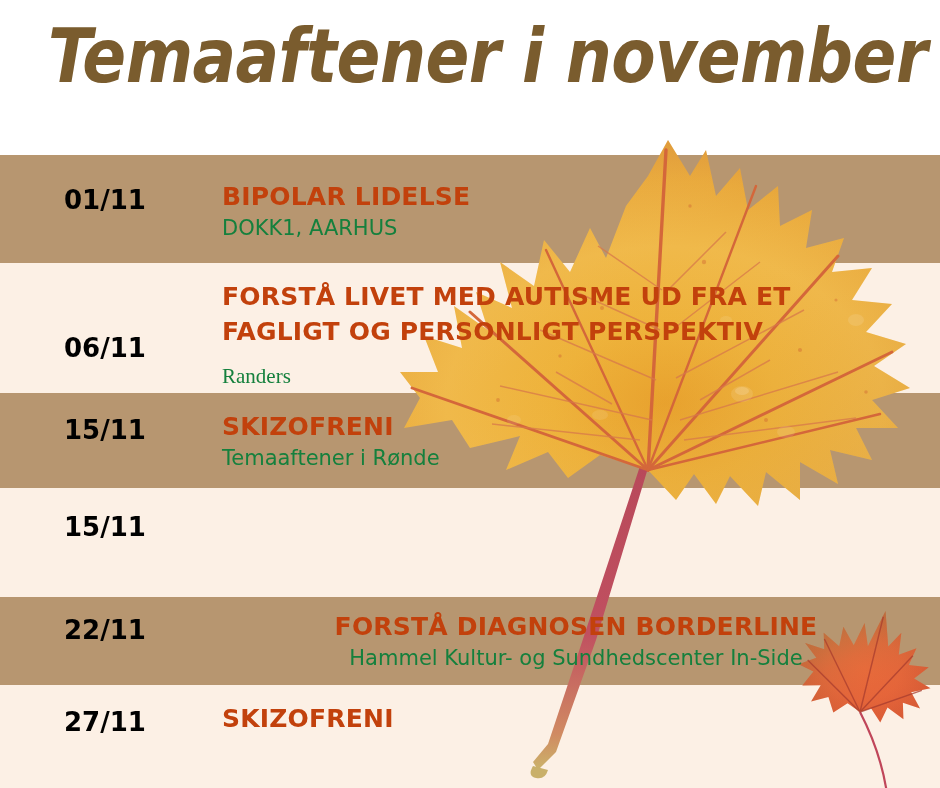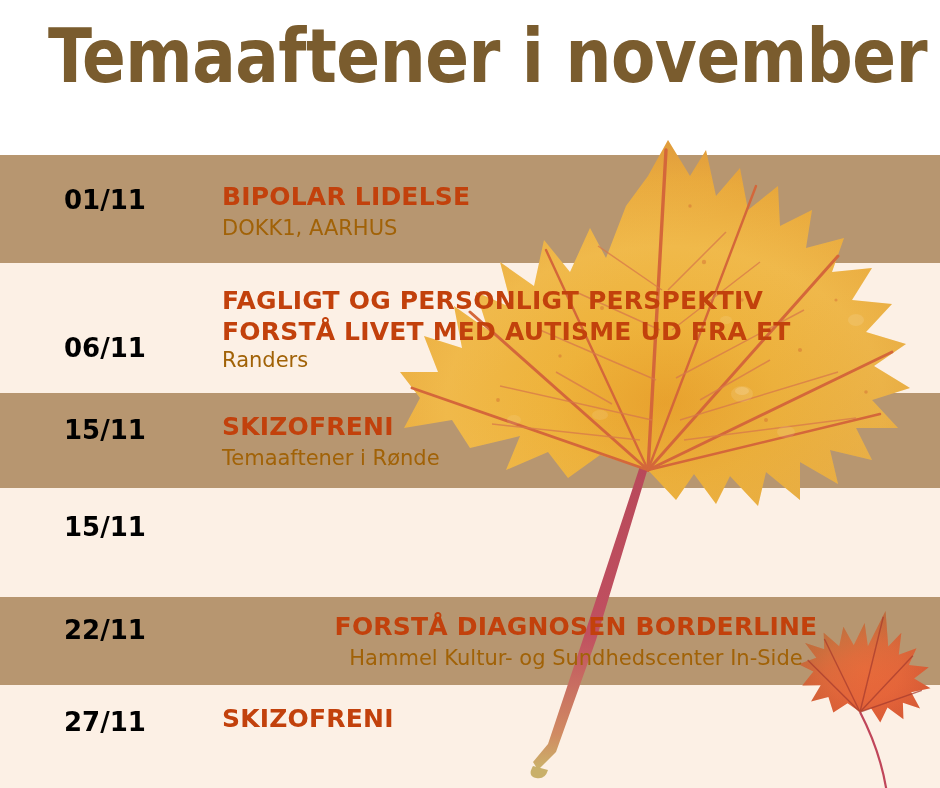--- a/index.html
+++ b/index.html
@@ -7,21 +7,21 @@
     width:940px;height:788px;overflow:hidden;
     background:#ffffff;
     font-family:"Liberation Sans", sans-serif;
     position:relative;
   }
   .poster{position:relative;width:940px;height:788px;background:#ffffff;overflow:hidden;}
 
   
   .title-wrap{
     position:absolute;left:0;top:0;width:940px;height:111px;
-    display:flex;align-items:center;
+    display:flex;align-items:center;font-style:italic;
   }
   .poster-title{
     font-family:"DejaVu Sans Condensed","Liberation Sans", sans-serif;
     font-weight:700;
     font-size:74px;
     line-height:1;
     letter-spacing:-0.5px;
     color:#7a5c2e;
     margin-left:48px;
     white-space:nowrap;
@@ -48,21 +48,21 @@
   }
   .texts{position:absolute;left:222px;right:10px;}
   .ev-title{
     font-family:"DejaVu Sans","Liberation Sans", sans-serif;
     font-weight:700;font-size:25px;color:#c2410c;
     letter-spacing:0.2px;line-height:1.22;
     white-space:nowrap;
   }
   .ev-venue{
     font-family:"DejaVu Sans","Liberation Sans", sans-serif;
-    font-weight:400;font-size:21px;color:#a16207;
+    font-weight:400;font-size:21px;color:#15803d;
     line-height:1.3;margin-top:2px;white-space:nowrap;
   }
 </style>
 </head>
 <body>
 
 <div class="poster">
 
   <div class="bands">
     <div class="band dark" style="top:155px;height:108px;"></div>
@@ -218,23 +218,23 @@
       <div class="date" style="top:30px;">01/11</div>
       <div class="texts" style="top:27px;">
         <div class="ev-title">BIPOLAR LIDELSE</div>
         <div class="ev-venue">DOKK1, AARHUS</div>
       </div>
     </div>
 
     <div class="row" style="top:263px;height:130px;">
       <div class="date" style="top:22px;margin-top:48px;">06/11</div>
       <div class="texts" style="top:19px;">
+        <div class="ev-title">FORSTÅ LIVET MED AUTISME UD FRA ET</div>
         <div class="ev-title" style="margin-top:4px;">FAGLIGT OG PERSONLIGT PERSPEKTIV</div>
-        <div class="ev-title">FORSTÅ LIVET MED AUTISME UD FRA ET</div>
-        <div class="ev-venue" style="margin-top:0;">Randers</div>
+        <div class="ev-venue" style="margin-top:16px;font-family:Liberation Serif, serif;">Randers</div>
       </div>
     </div>
 
     <div class="row" style="top:393px;height:95px;">
       <div class="date" style="top:22px;">15/11</div>
       <div class="texts" style="top:19px;">
         <div class="ev-title">SKIZOFRENI</div>
         <div class="ev-venue">Temaaftener i Rønde</div>
       </div>
     </div>

